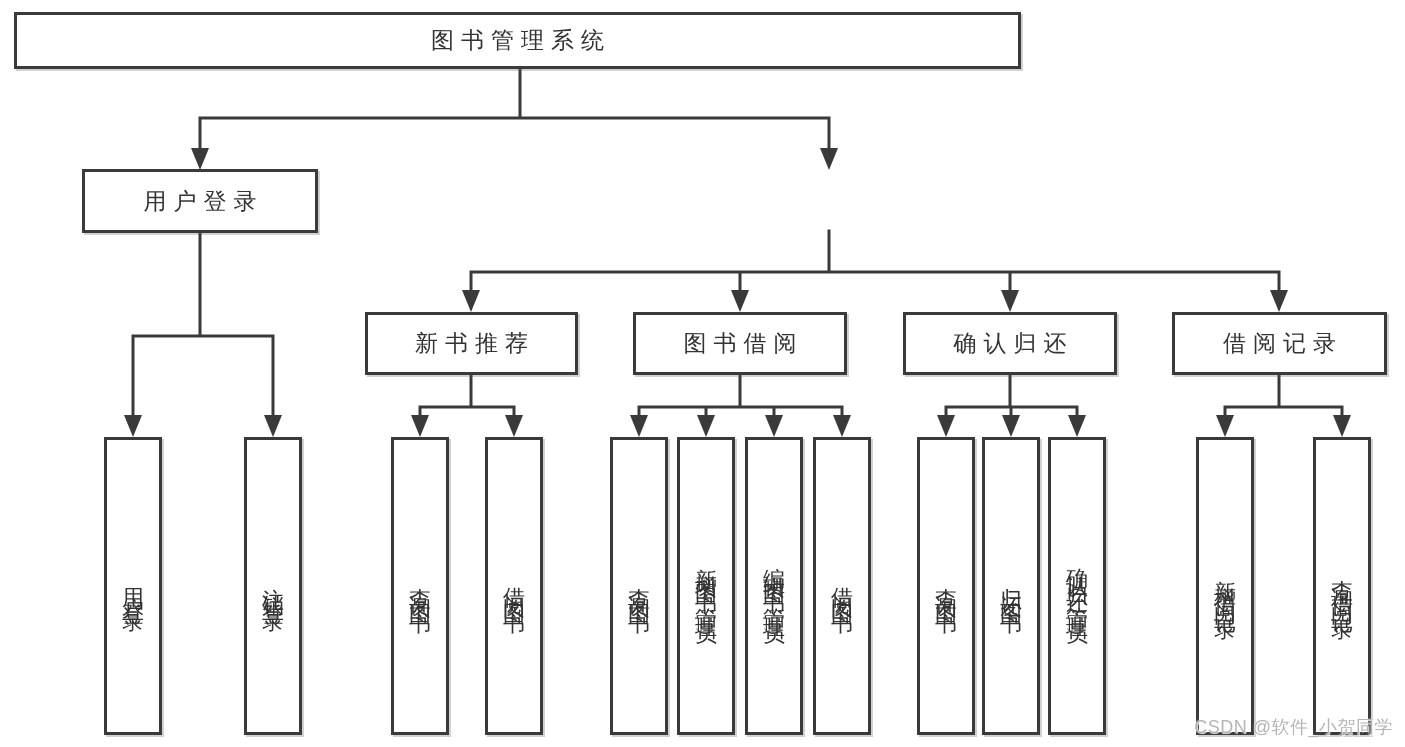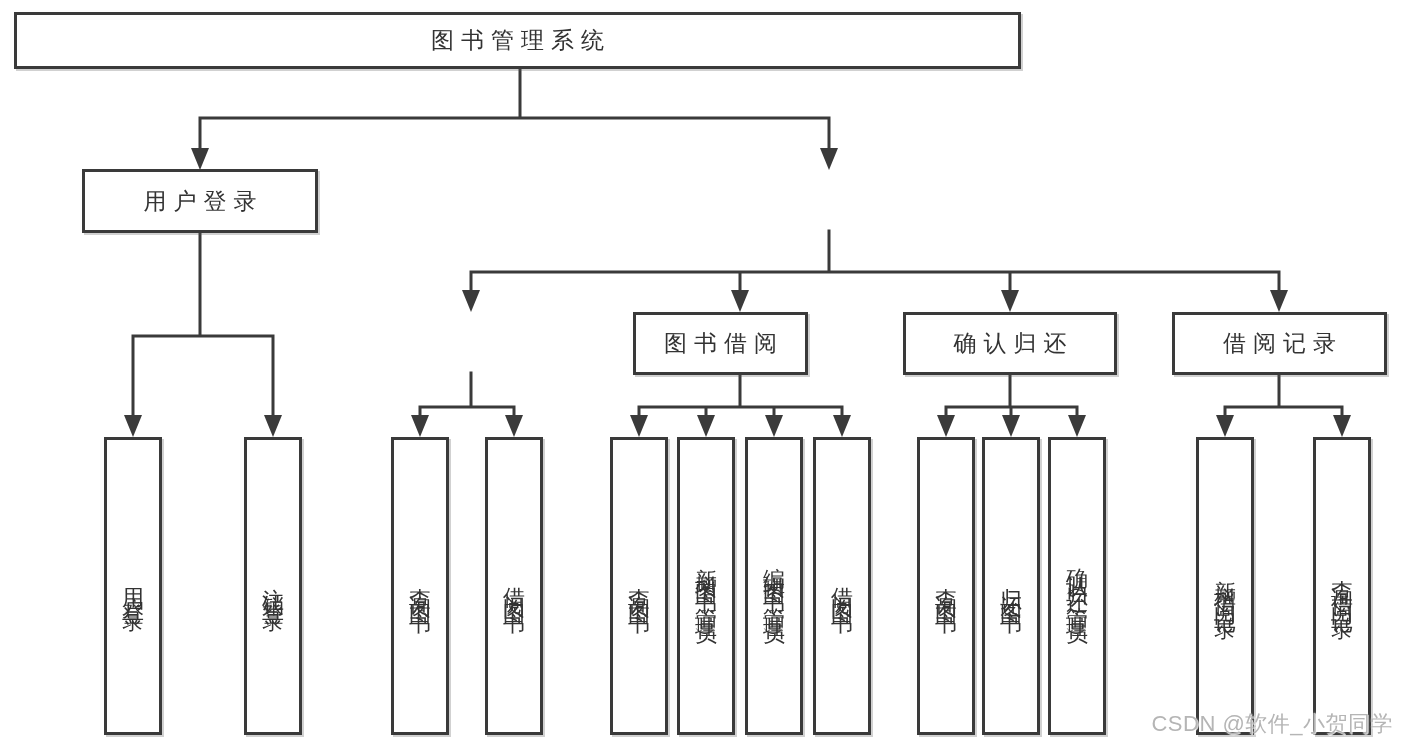--- a/index.html
+++ b/index.html
@@ -40,21 +40,21 @@
     text-orientation: mixed;
     font-size: 22px;
     letter-spacing: 8px;
     line-height: 1;
   }
   
   .n-root           { left: 14px;   top: 12px;  width: 1007px; height: 57px; }
   .n-user-login     { left: 82px;   top: 169px; width: 236px;  height: 64px; }
   .n-book-mgmt      { left: 712px;  top: 169px; width: 234px;  height: 64px; }
   .n-new-book       { left: 365px;  top: 312px; width: 213px;  height: 63px; }
-  .n-book-borrow    { left: 633px;  top: 312px; width: 175px;  height: 63px; }
+  .n-book-borrow    { left: 633px;  top: 312px; width: 214px;  height: 63px; }
   .n-current-borrow { left: 903px;  top: 312px; width: 214px;  height: 63px; }
   .n-borrow-records { left: 1172px; top: 312px; width: 215px;  height: 63px; }
   .leaf             { top: 437px;   width: 58px; height: 298px; }
   .n-ul-login   { left: 104px; }
   .n-ul-logout  { left: 244px; }
   .n-nb-query   { left: 391px; }
   .n-nb-borrow  { left: 485px; }
   .n-bb-query   { left: 610px; }
   .n-bb-add     { left: 677px; }
   .n-bb-edit    { left: 745px; }
@@ -62,21 +62,21 @@
   .n-cb-query   { left: 917px; }
   .n-cb-return  { left: 982px; }
   .n-cb-confirm { left: 1048px; }
   .n-br-add     { left: 1196px; }
   .n-br-query   { left: 1313px; }
   .watermark {
     position: absolute;
     right: 12px;
     bottom: 8px;
     z-index: 3;
-    font-size: 22px;
+    font-size: 18px;
     letter-spacing: 0.5px;
     color: #b5b5b5;
     text-shadow: 0 0 2px #ffffff, 1px 1px 0 rgba(255,255,255,0.7);
     white-space: nowrap;
   }
 </style>
 </head>
 <body>
 
 <div class="canvas">
@@ -122,20 +122,23 @@
   </svg>
 
   <div class="box h n-root">
     <span>图书管理系统</span>
   </div>
 
   <div class="box h n-user-login">
     <span>用户登录</span>
   </div>
 
+  <div class="box h n-new-book">
+    <span>新书推荐</span>
+  </div>
   <div class="box h n-book-borrow">
     <span>图书借阅</span>
   </div>
   <div class="box h n-current-borrow">
     <span>确认归还</span>
   </div>
   <div class="box h n-borrow-records">
     <span>借阅记录</span>
   </div>
 

